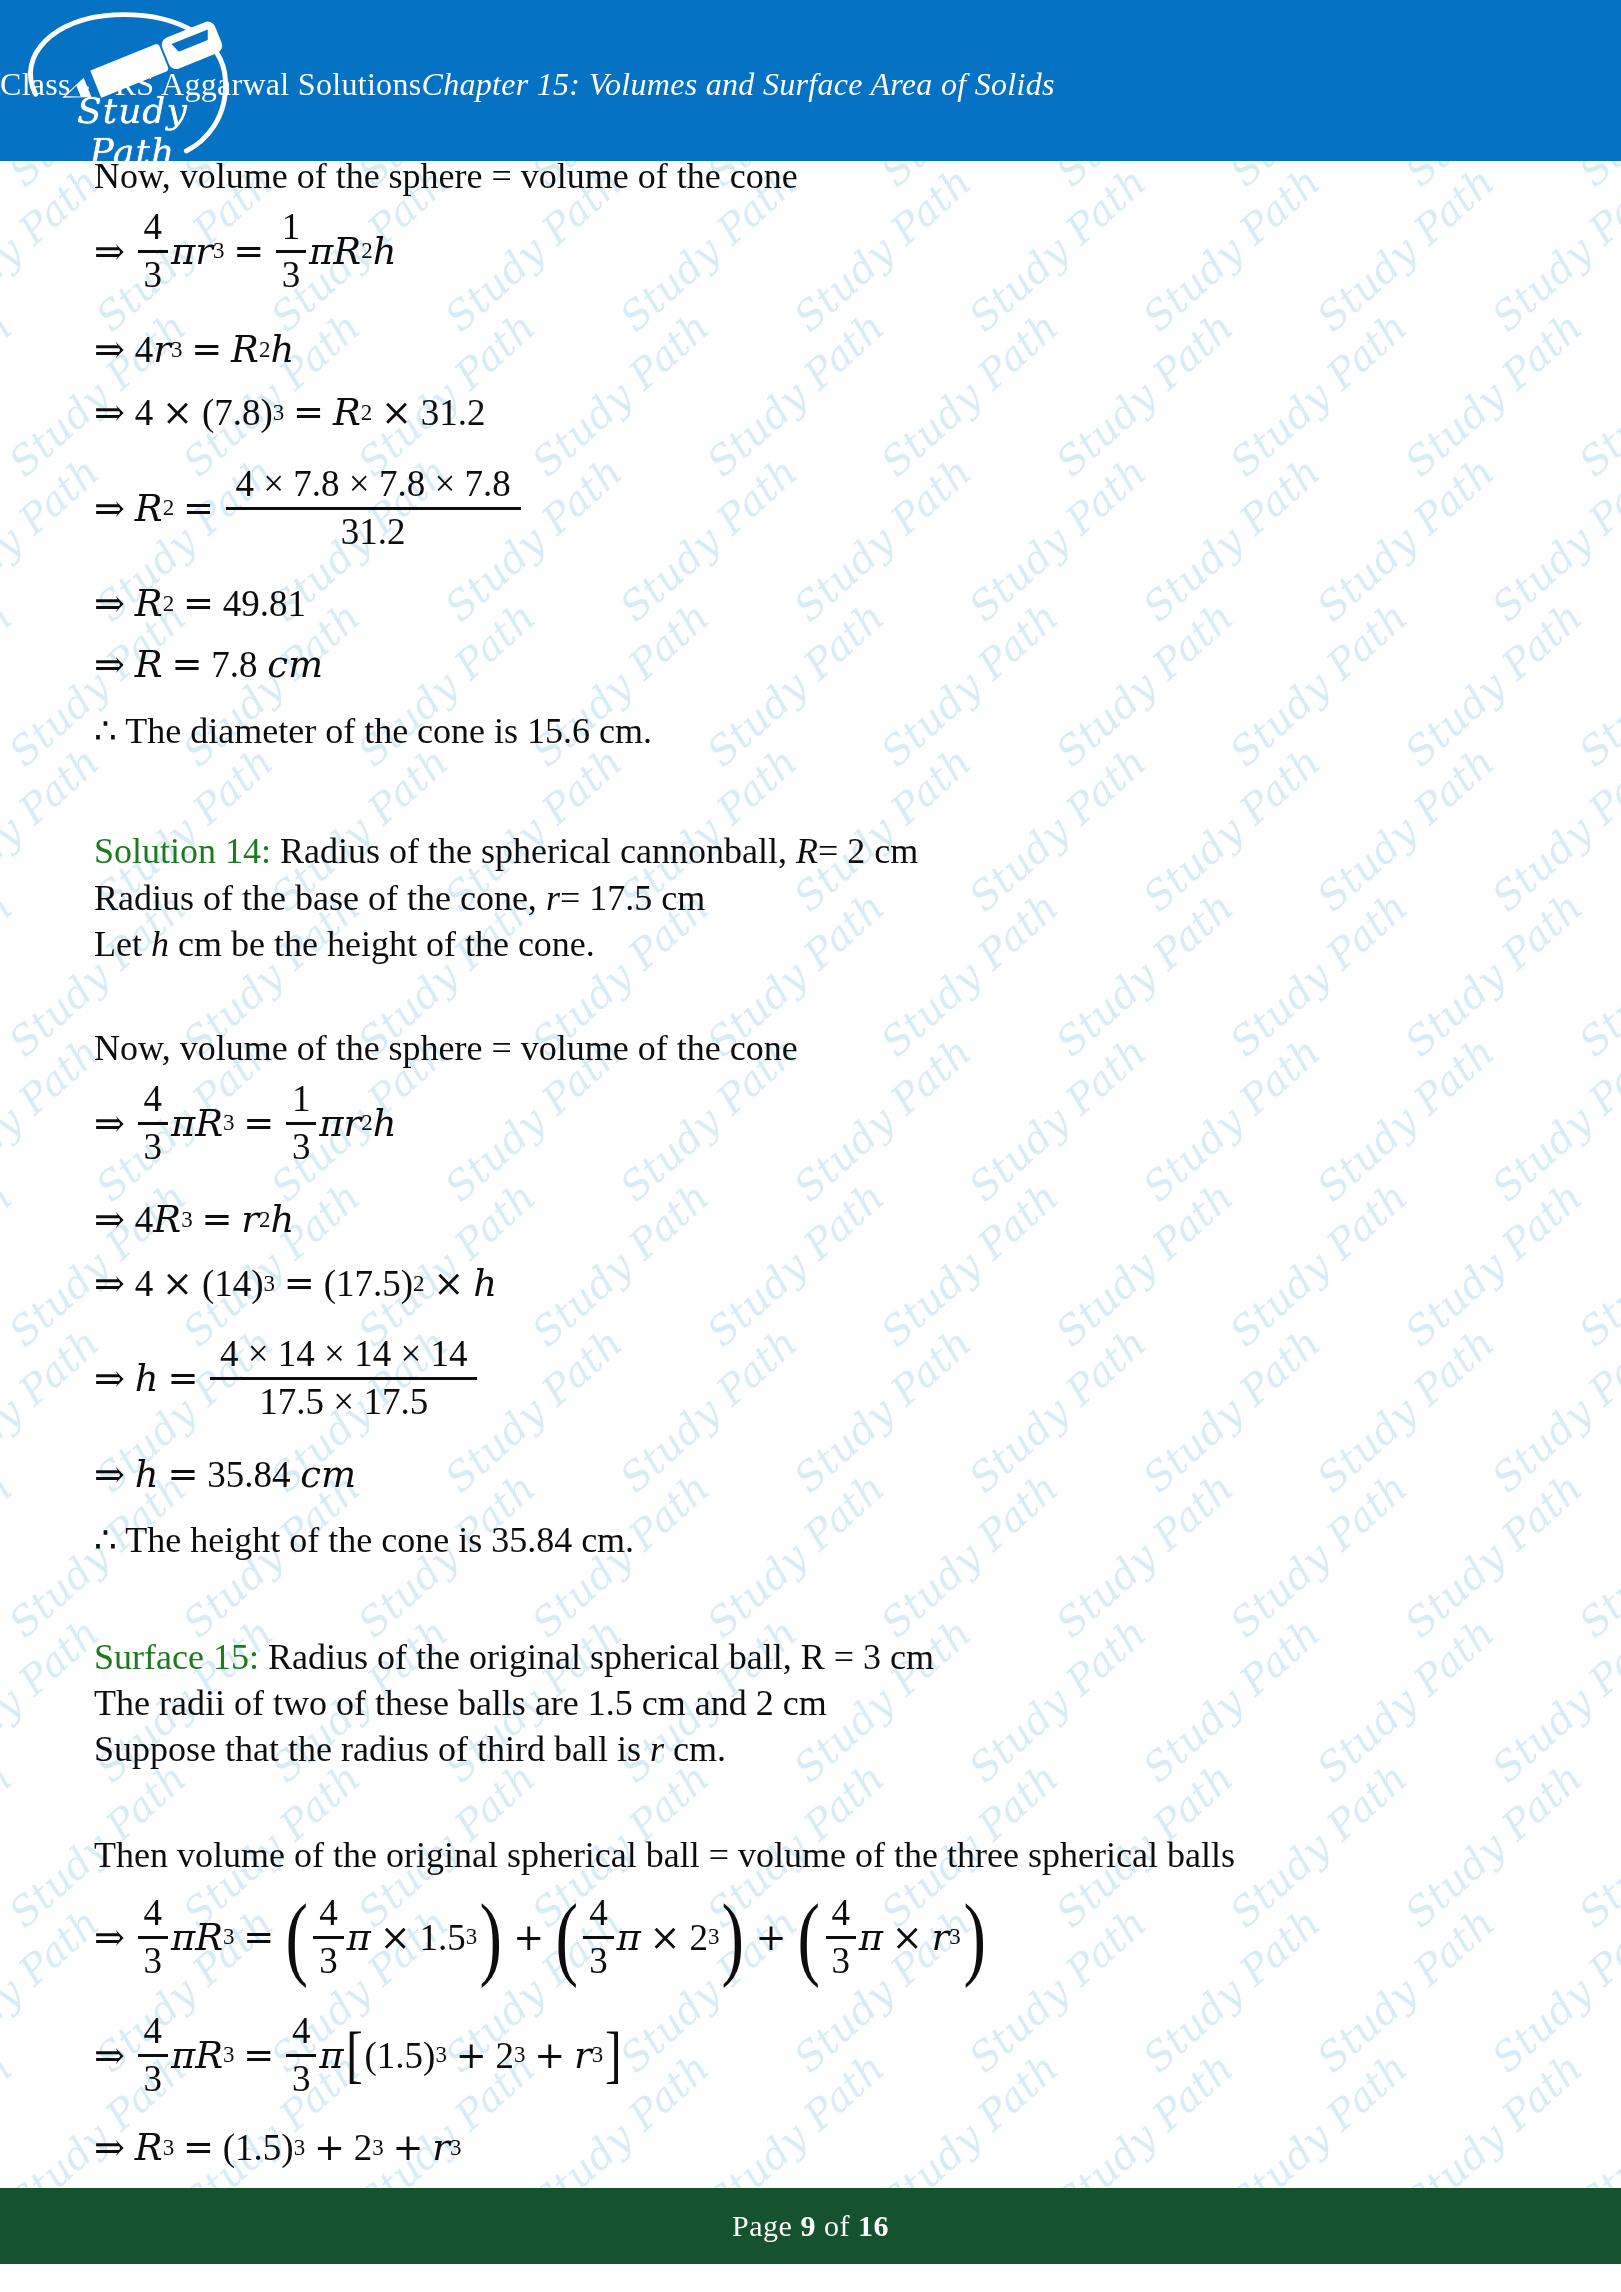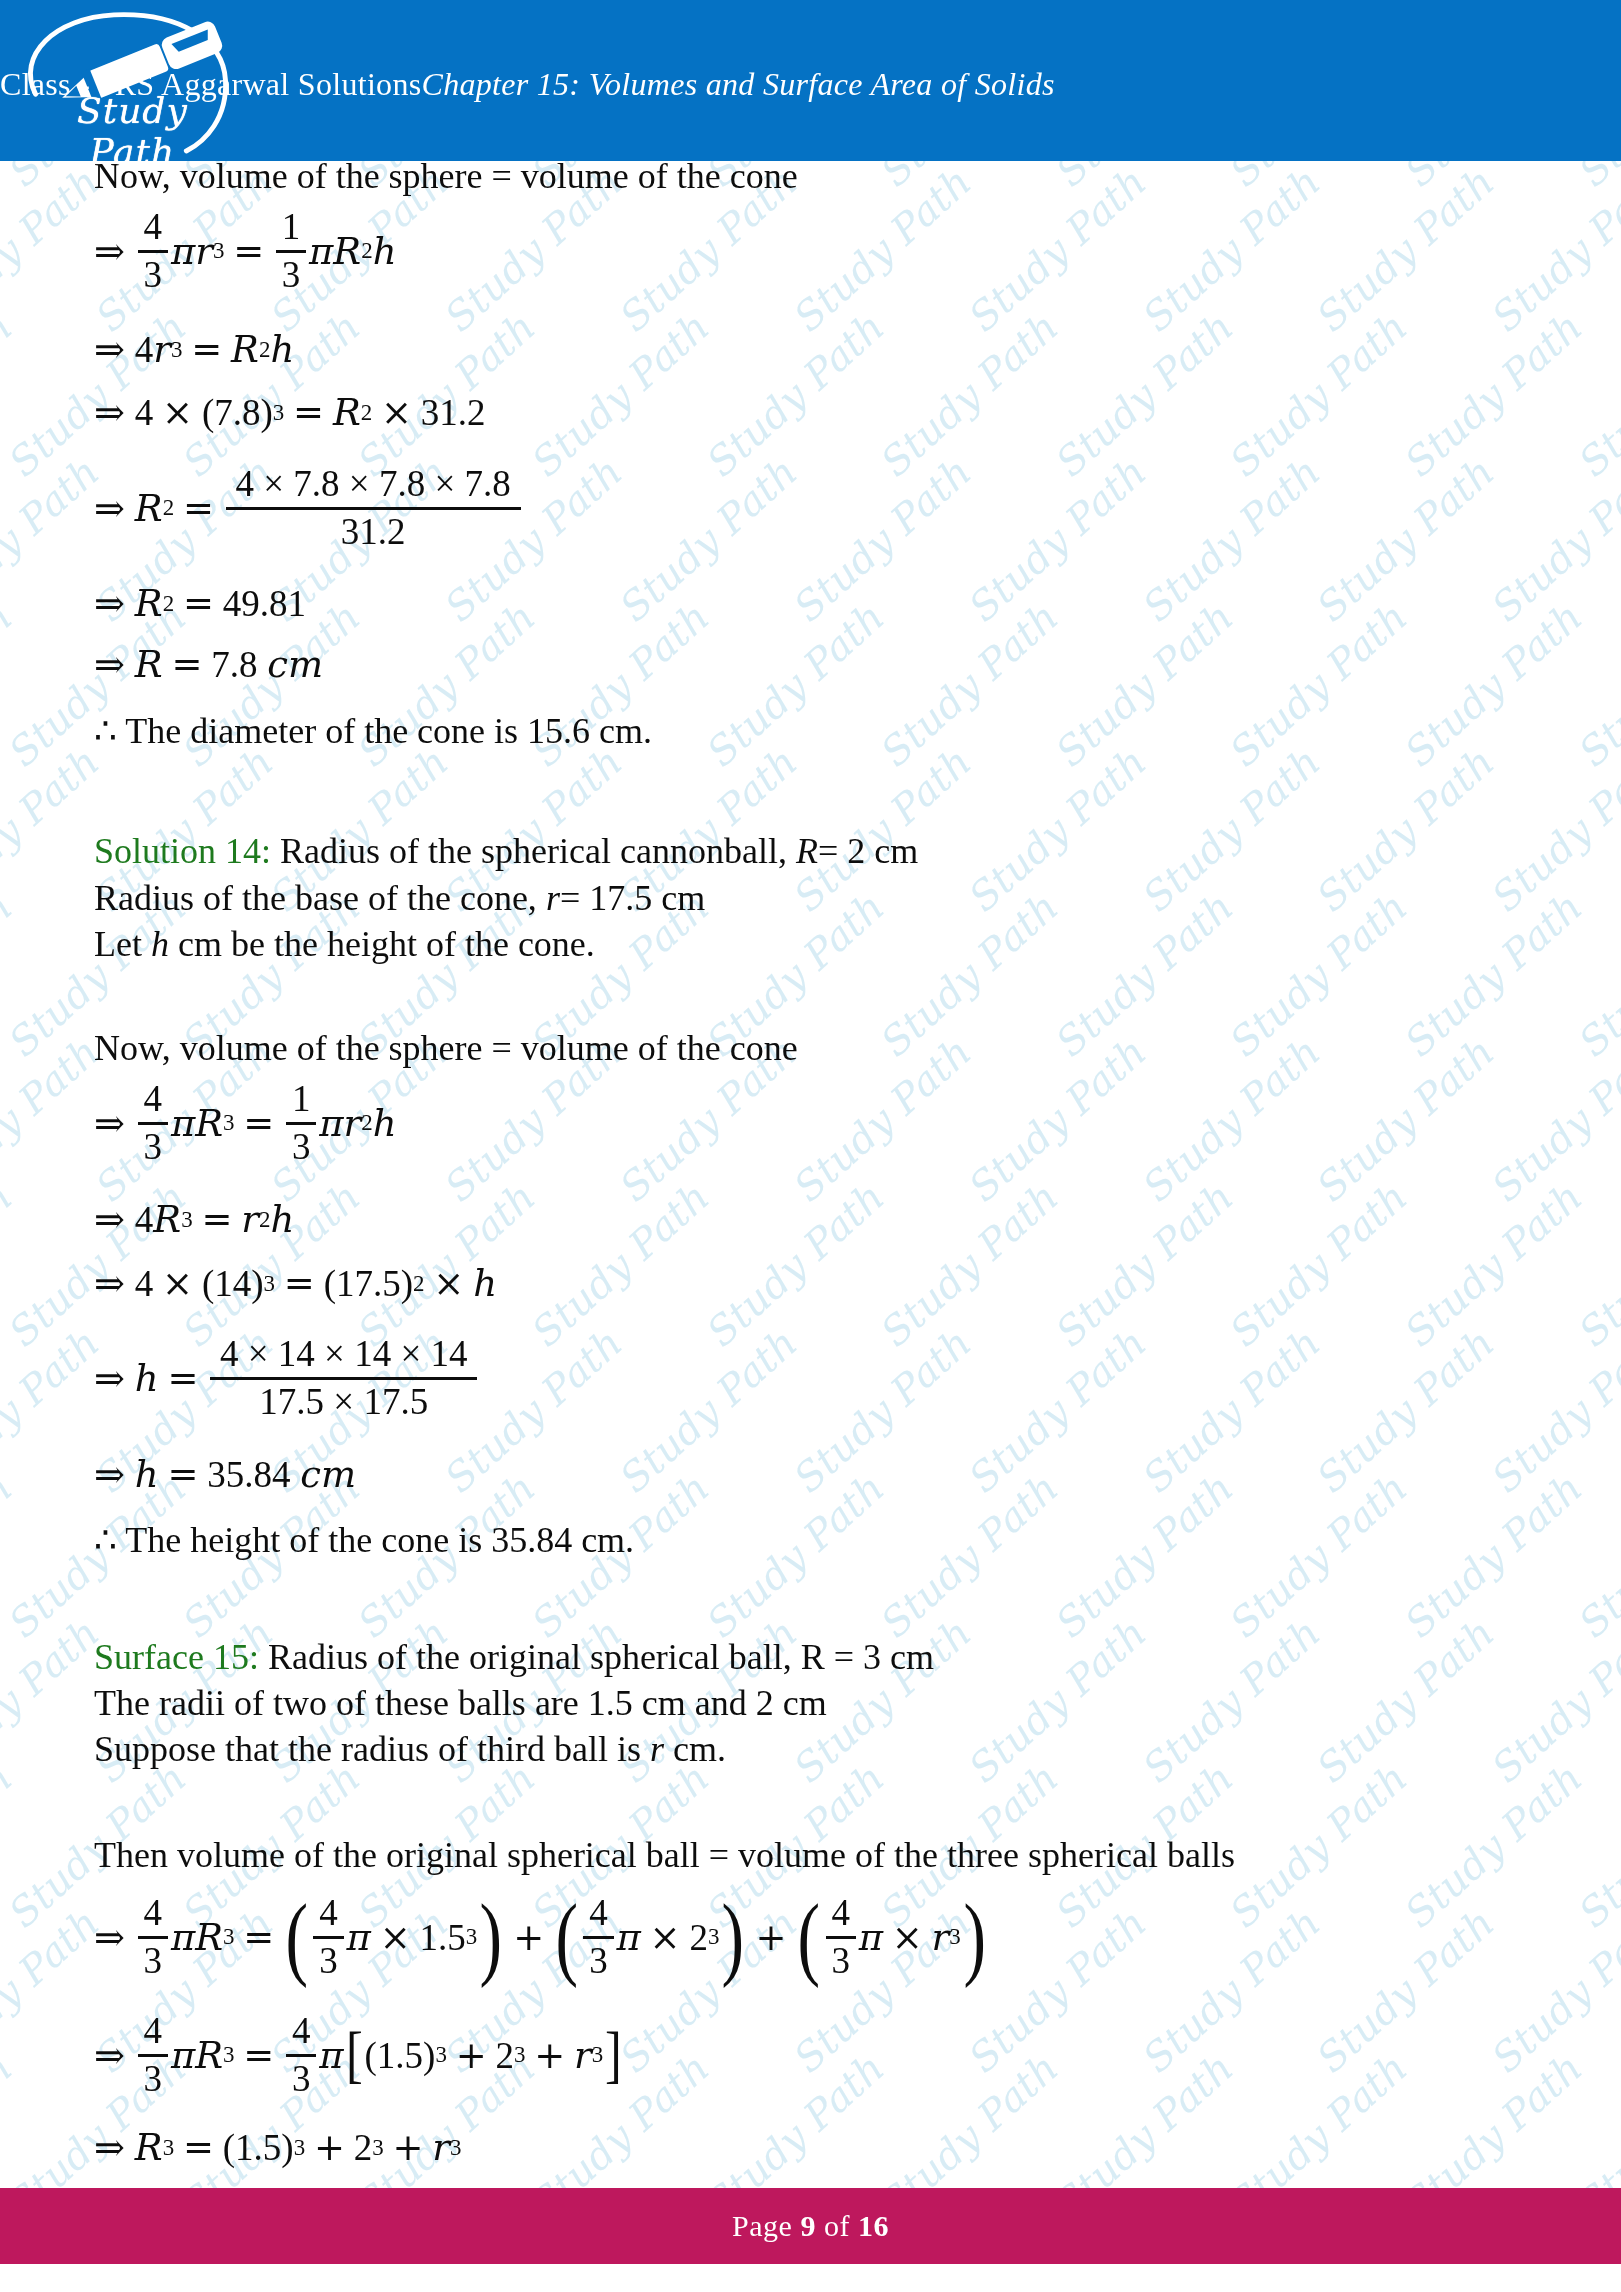--- a/index.html
+++ b/index.html
@@ -181,21 +181,21 @@
     transform: scaleX(0.8);
   }
 
   
   #footer {
     position: absolute;
     left: 0;
     top: 2188px;
     width: 1621px;
     height: 76px;
-    background: #be185d;
+    background: #14532d;
     z-index: 30;
     display: flex;
     align-items: center;
     justify-content: center;
   }
   #footer-text {
     color: #ffffff;
     font-family: "Liberation Serif", "DejaVu Serif", serif;
     font-size: 30px;
     letter-spacing: 0.5px;

